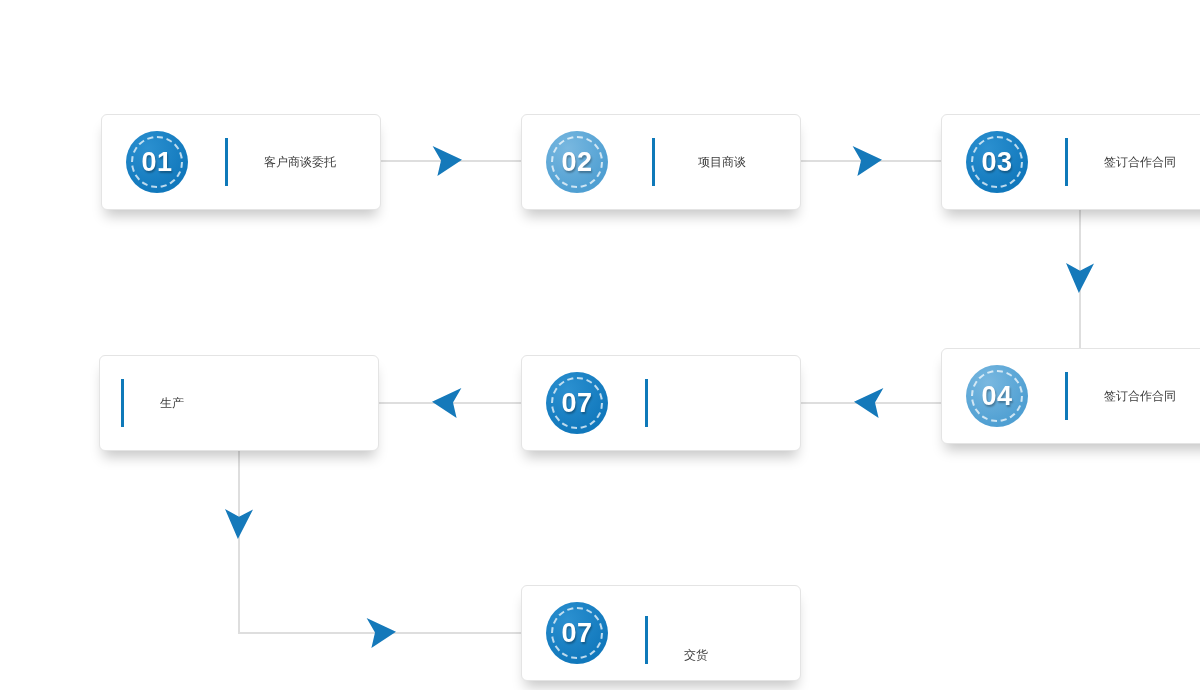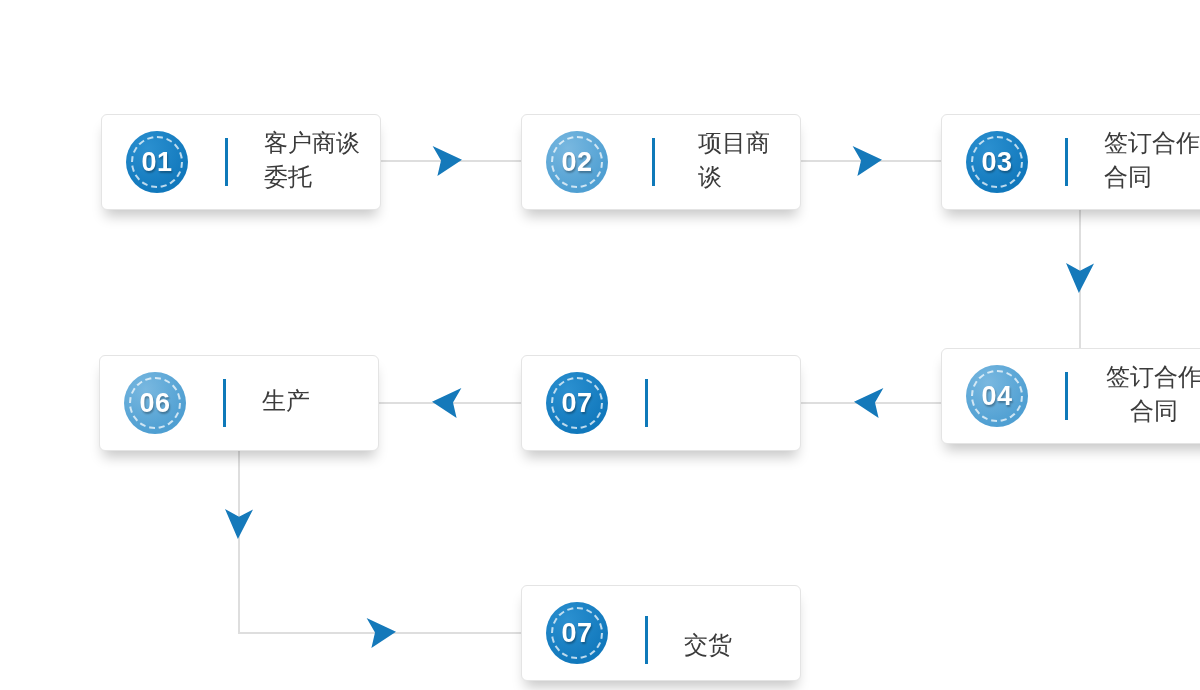--- a/index.html
+++ b/index.html
@@ -61,25 +61,24 @@
 
   .divider {
     flex: 0 0 auto;
     width: 3px; height: 48px;
     margin-left: 21px;
     background: var(--divider, #0e79b9);
   }
 
   .label {
     margin-left: 20px;
-    font-size: 24px;
+    font-size: 12px;
     color: var(--label-text, #3b3b3b);
     line-height: 1.4;
     white-space: pre-line;
-    font-family: Liberation Mono, monospace;
   }
 
   
   .line {
     position: absolute;
     background: var(--connector-line, #dedede);
     z-index: 1;
   }
   .arr {
     position: absolute;
@@ -160,23 +159,20 @@
   </div>
 
   <div class="node node-5">
     <div class="num-circle dark">
       <span class="num">07</span>
     </div>
     <div class="divider"></div>
   </div>
 
   <div class="node node-6">
-    <div class="num-circle light">
-      <span class="num">06</span>
-    </div>
     <div class="divider"></div>
     <div class="label">生产</div>
   </div>
 
   <div class="node node-7">
     <div class="num-circle dark">
       <span class="num">07</span>
     </div>
     <div class="divider"></div>
     <div class="label">交货</div>

